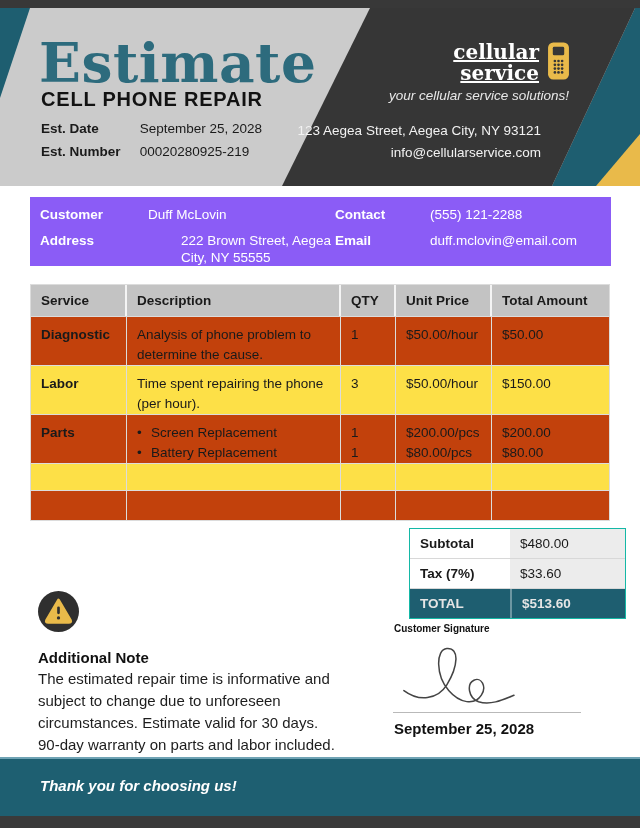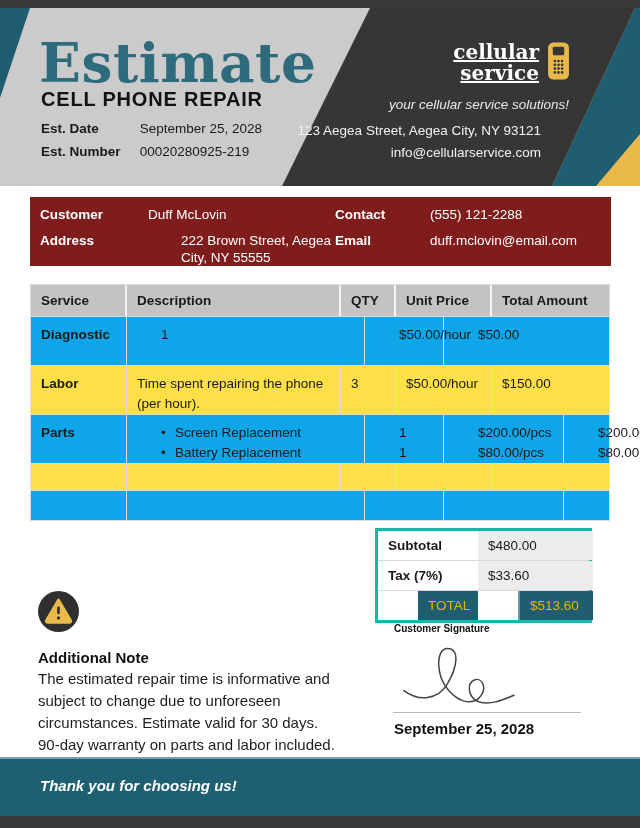--- a/index.html
+++ b/index.html
@@ -11,56 +11,56 @@
 
   
   .header{position:absolute;top:8px;left:0;width:640px;height:178px;background:#cbcbcb;overflow:hidden;}
   .header svg.shapes{position:absolute;top:0;left:0;}
   .title{position:absolute;left:39px;top:22px;font-family:"DejaVu Serif","Liberation Serif",serif;font-weight:700;font-size:55px;color:#2d6b7d;letter-spacing:.5px;}
   .subtitle{position:absolute;left:41px;top:80px;font-size:20px;font-weight:700;color:#121212;letter-spacing:.8px;}
   .est-row{position:absolute;left:41px;font-size:13.5px;color:#1a1a1a;}
   .est-row .lbl{display:inline-block;width:95px;font-weight:700;}
   .logo{position:absolute;right:70px;top:34px;display:flex;align-items:flex-start;gap:8px;}
   .logo-text{text-align:right;font-family:"DejaVu Serif","Liberation Serif",serif;font-weight:700;font-size:20px;line-height:21px;color:#ffffff;text-decoration:underline;}
-  .tagline{position:absolute;right:71px;top:80px;font-size:13.5px;font-style:italic;color:#e9e9e9;margin-top:9px;}
+  .tagline{position:absolute;right:71px;top:80px;font-size:13.5px;font-style:italic;color:#e9e9e9;}
   .company-contact{position:absolute;right:99px;top:112px;text-align:right;font-size:13.5px;line-height:22px;color:#f2f2f2;}
 
   
-  .custbar{position:absolute;left:30px;top:197px;width:581px;height:69px;background:#7f1d1d;color:#ffffff;font-size:13.5px;box-sizing:border-box;padding:9px 0 0 10px;}
+  .custbar{position:absolute;left:30px;top:197px;width:581px;height:69px;background:#8b5cf6;color:#ffffff;font-size:13.5px;box-sizing:border-box;padding:9px 0 0 10px;}
   .custbar .grid{display:grid;grid-template-columns:108px 187px 95px auto;row-gap:9px;line-height:17px;}
   .custbar .lbl{font-weight:700;}
 
   
   .items{position:absolute;left:30px;top:284px;width:580px;font-size:13.5px;border:1px solid #dcdcdc;box-sizing:border-box;}
   .trow{display:grid;grid-template-columns:96px 214px 55px 96px 117px;}
   .thead{background:#c3c3c3;font-weight:700;height:31px;}
   .thead .cell{display:flex;align-items:center;border-right:2px solid #f4f4f4;}
   .thead .cell:last-child{border-right:none;}
   .tbody .cell{border-right:1px solid #dcdcdc;padding-top:8px;box-sizing:border-box;line-height:20px;}
   .tbody .cell:last-child{border-right:none;}
   .tbody{border-top:1px solid #dcdcdc;}
   .cell{padding-left:10px;}
-  .row-white{background:#0ea5e9;gap:24px;}
+  .row-white{background:#c2410c;}
   .row-gray{background:#fde047;}
   .svc{font-weight:700;}
   .h49{min-height:48px;}
   .h48{min-height:47px;}
   .h27{min-height:26px;}
   .h30{min-height:29px;}
   .bullet-line{display:flex;gap:8px;}
   .bullet{width:6px;}
 
   
-  .totals{position:absolute;left:375px;top:528px;width:217px;font-size:13.5px;border:3px solid #14b8a6;box-sizing:border-box;}
+  .totals{position:absolute;left:409px;top:528px;width:217px;font-size:13.5px;border:1px solid #14b8a6;box-sizing:border-box;}
   .totrow{display:grid;grid-template-columns:100px 115px;height:29px;border-bottom:1px solid #d8d8d8;}
   .totrow:last-child{border-bottom:none;}
   .totrow .tcell{display:flex;align-items:center;padding-left:10px;}
   .totrow .tlabel{background:#ffffff;font-weight:700;}
   .totrow .tvalue{background:#ececec;}
-  .totrow.grand .tlabel,.totrow.grand .tvalue{background:#1e5e70;color:#eab308;font-weight:400;margin-left:40px;}
+  .totrow.grand .tlabel,.totrow.grand .tvalue{background:#1e5e70;color:#e5e5e5;font-weight:700;}
   .totrow.grand .tvalue{border-left:2px solid rgba(255,255,255,.35);}
 
   
   .warnwrap{position:absolute;left:38px;top:591px;width:41px;height:41px;}
   .note-head{position:absolute;left:38px;top:649px;font-size:15px;font-weight:700;color:#111;}
   .note-body{position:absolute;left:38px;top:668px;width:305px;font-size:15px;line-height:22px;color:#1d1d1d;}
 
   
   .sig-head{position:absolute;left:394px;top:623px;font-size:10px;font-weight:700;color:#111;}
   .sig-art{position:absolute;left:394px;top:642px;}
@@ -145,20 +145,21 @@
   <div class="trow thead">
     <div class="cell">Service</div>
     <div class="cell">Description</div>
     <div class="cell">QTY</div>
     <div class="cell">Unit Price</div>
     <div class="cell">Total Amount</div>
   </div>
 
   <div class="trow tbody row-white">
     <div class="cell svc h49">Diagnostic</div>
+    <div class="cell h49" style="padding-right:14px;">Analysis of phone problem to determine the cause.</div>
     <div class="cell h49">1</div>
     <div class="cell h49">$50.00/hour</div>
     <div class="cell h49">$50.00</div>
   </div>
 
   <div class="trow tbody row-gray">
     <div class="cell svc h49">Labor</div>
     <div class="cell h49" style="padding-right:14px;">Time spent repairing the phone (per hour).</div>
     <div class="cell h49">3</div>
     <div class="cell h49">$50.00/hour</div>

